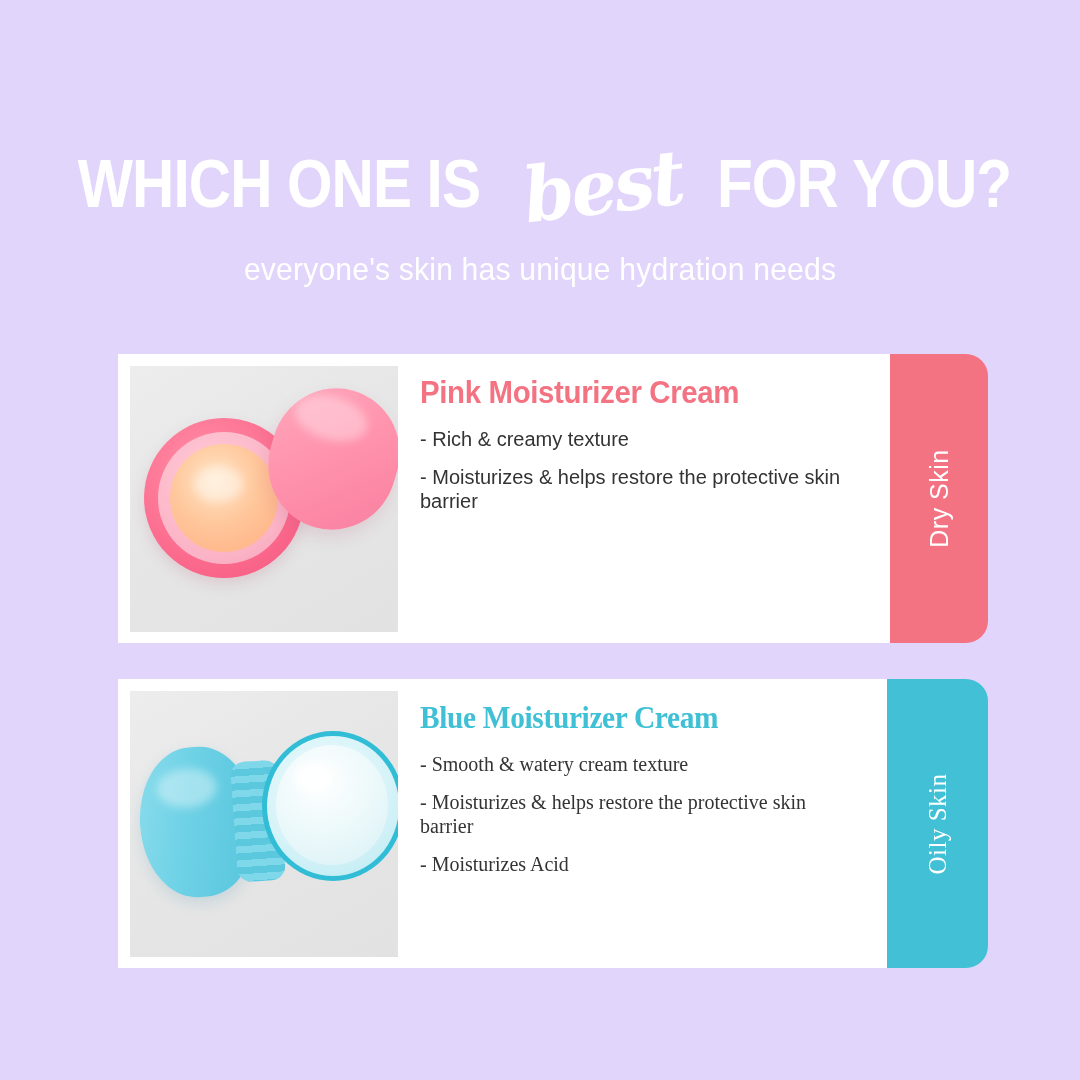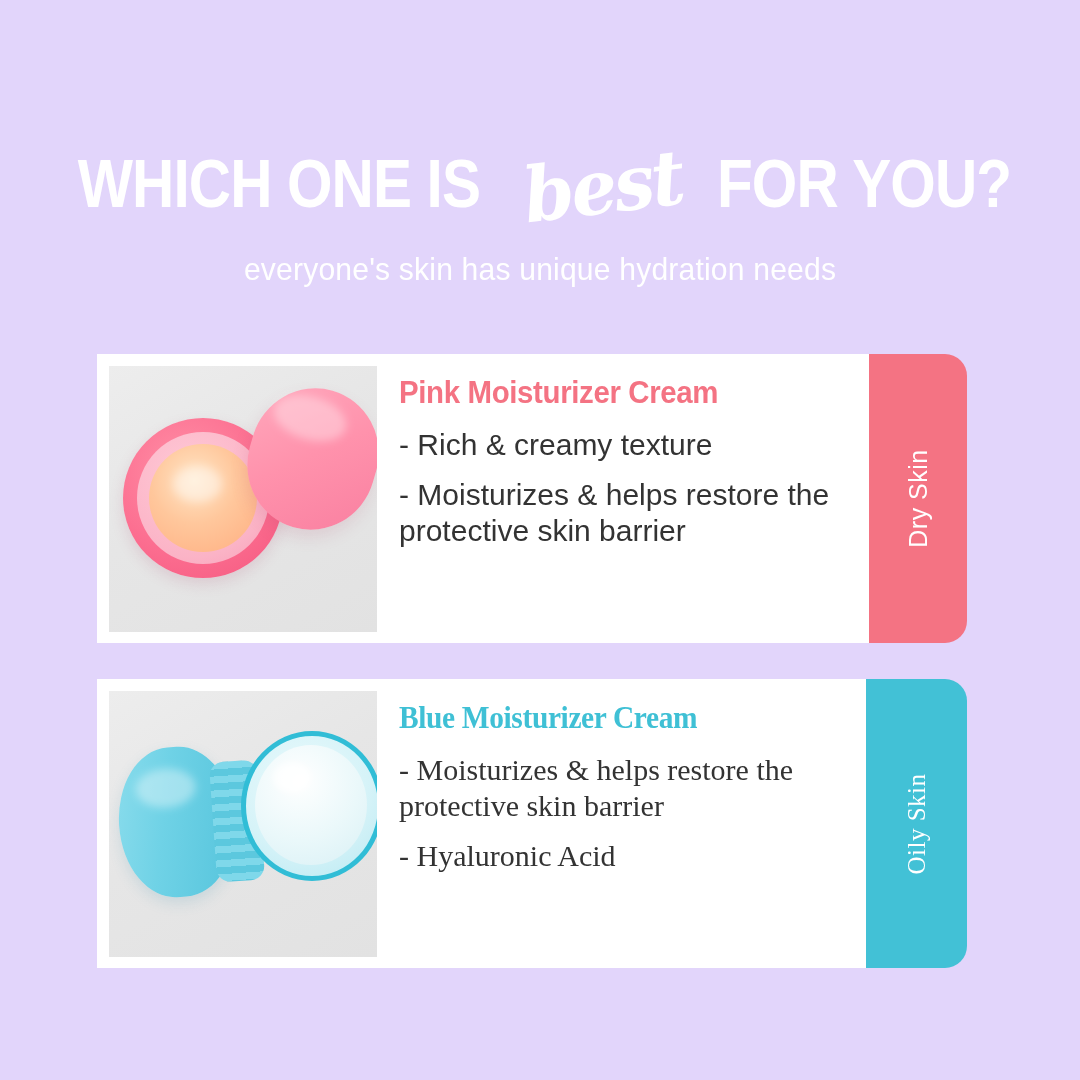--- a/index.html
+++ b/index.html
@@ -47,21 +47,21 @@
     color:#FFFFFF;
     font-size:32px;
     font-weight:normal;
     letter-spacing:0.2px;
     transform:scaleX(0.94);
   }
 
   
   .card {
     position:absolute;
-    left:97px;
+    left:118px;
     width:870px;
     height:289px;
     display:flex;
     align-items:stretch;
   }
   .card-1 { top:354px; }
   .card-2 { top:679px;font-family:Liberation Serif, serif; }
 
   .card-body {
     position:relative;
@@ -90,21 +90,21 @@
     transform:scaleX(0.92);
     transform-origin:left center;
     margin-bottom:16px;
     white-space:nowrap;
   }
   .title-pink { color:#F47383; }
   .title-blue { color:#3FC0D5; }
 
   .bullet {
     color:#333333;
-    font-size:30px;
+    font-size:20px;
     line-height:1.2;
     margin-bottom:14px;
     max-width:480px;
   }
 
   
   .tab {
     flex:0 0 45px;
     border-radius:0 22px 22px 0;
     display:flex;
@@ -233,22 +233,23 @@
   <div class="card card-2">
     <div class="card-body">
       <div class="photo">
         <div class="blue-lid"></div>
         <div class="blue-ridges"></div>
         <div class="blue-jar"></div>
         <div class="blue-jar-cream"></div>
       </div>
       <div class="info">
         <div class="product-title title-blue">Blue Moisturizer Cream</div>
+        <div class="bullet">- Smooth &amp; watery cream texture</div>
         <div class="bullet">- Moisturizes &amp; helps restore the protective skin barrier</div>
-        <div class="bullet">- Hyaluronic Acid</div>
+        <div class="bullet">- Moisturizes Acid</div>
       </div>
     </div>
     <div class="tab tab-blue">
       <span class="tab-label">Oily Skin</span>
     </div>
   </div>
 
 </div>
 
 </body></html>

